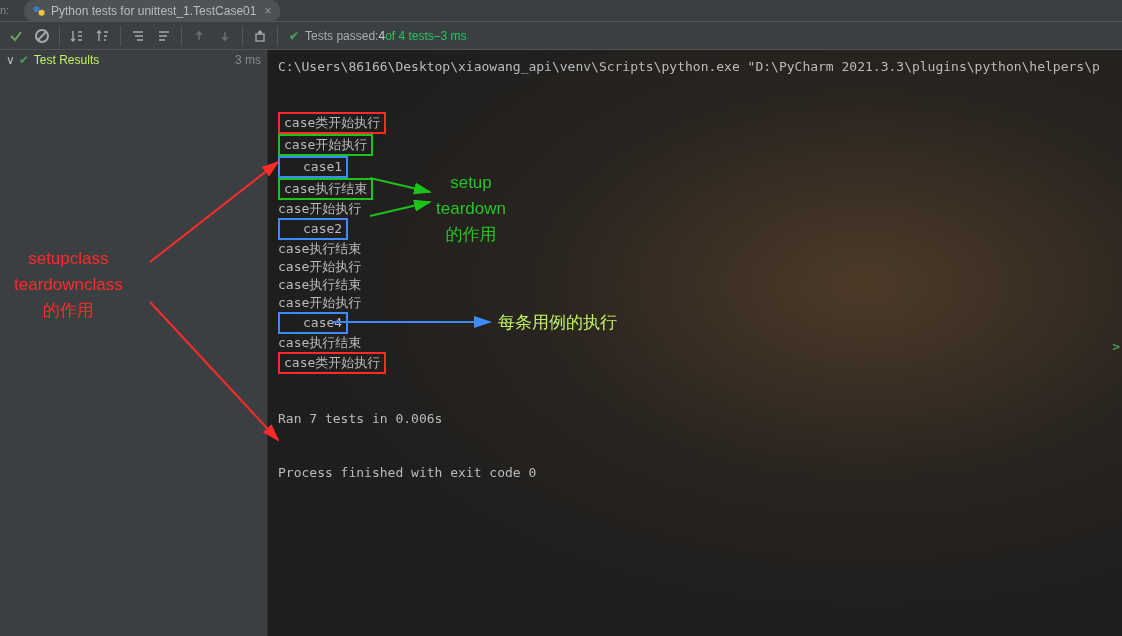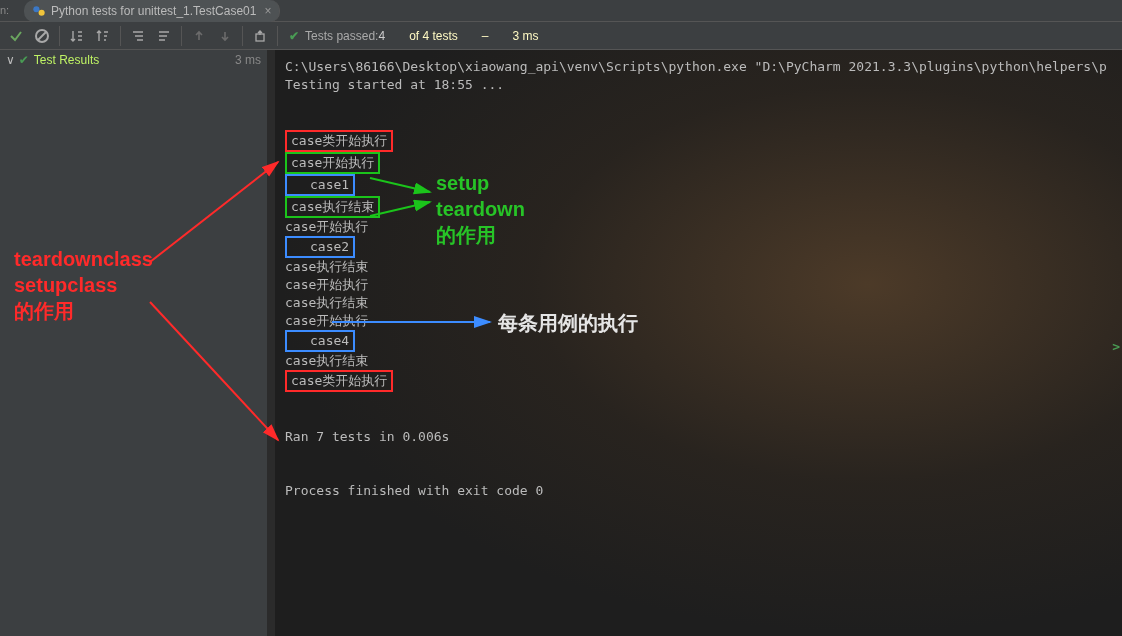--- a/index.html
+++ b/index.html
@@ -101,56 +101,56 @@
 .test-results-row .time {
   color: #888;
 }
 .console {
   flex: 1;
   position: relative;
   padding: 8px 0 0 10px;
   font-family: Consolas, monospace;
   font-size: 13px;
   line-height: 18px;
-  margin-left: 7px;
 }
 .console-bg {
   position: absolute;
   inset: 0;
   background:
     radial-gradient(ellipse at 70% 40%, rgba(80,60,40,0.9) 0%, rgba(40,35,30,0.95) 40%, rgba(30,30,30,1) 70%),
     linear-gradient(#2b2b2b,#2b2b2b);
   z-index: -1;
 }
 .cline { white-space: pre; color: #bbb; }
 .boxed {
   display: inline-block;
   padding: 0 4px;
   border: 2px solid;
 }
 .box-red { border-color: #ff2a2a; }
 .box-green { border-color: #1bc41b; }
 .box-blue { border-color: #3c8cff; padding-left: 23px; }
 .annot {
   position: absolute;
-  font-size: 20px;
-  font-weight: 700;
+  font-size: 17px;
+  font-weight: 400;
   line-height: 26px;
+  text-align: center;
 }
 .annot-red { color: #ff2a2a; }
 .annot-green { color: #27c427; }
-.annot-blue { color: #e5e5e5; }
+.annot-blue { color: #bef264; }
 svg.overlay {
   position: absolute;
   left: 0; top: 0;
   width: 1122px; height: 636px;
   pointer-events: none;
   z-index: 50;
 }
-.dim { color: #fef9c3; padding-left: 24px; }
+.dim { color: #22c55e; }
 .right-arrow-marker {
   position: absolute;
   right: 2px;
   top: 288px;
   color: #499c54;
   font-weight: bold;
   font-size: 13px;
 }
 .run-label {
   position:absolute;
@@ -247,21 +247,20 @@
       <span class="chev">∨</span>
       <span class="check">✔</span>
       <span class="label">Test Results</span>
       <span class="time">3 ms</span>
     </div>
   </div>
 
   <div class="console">
     <div class="console-bg"></div>
     <div class="cline">C:\Users\86166\Desktop\xiaowang_api\venv\Scripts\python.exe "D:\PyCharm 2021.3.3\plugins\python\helpers\p</div>
-    <div class="cline">Testing started at 18:55 ...</div>
     <div class="cline">&nbsp;</div>
     <div class="cline">&nbsp;</div>
     <div class="cline"><span class="boxed box-red">case类开始执行</span></div>
     <div class="cline"><span class="boxed box-green">case开始执行</span></div>
     <div class="cline"><span class="boxed box-blue">case1</span></div>
     <div class="cline"><span class="boxed box-green">case执行结束</span></div>
     <div class="cline">case开始执行</div>
     <div class="cline"><span class="boxed box-blue">case2</span></div>
     <div class="cline">case执行结束</div>
     <div class="cline">case开始执行</div>
@@ -274,22 +273,22 @@
     <div class="cline">&nbsp;</div>
     <div class="cline">Ran 7 tests in 0.006s</div>
     <div class="cline">&nbsp;</div>
     <div class="cline">&nbsp;</div>
     <div class="cline">Process finished with exit code 0</div>
     <div class="right-arrow-marker">&gt;</div>
   </div>
 </div>
 
 <div class="annot annot-red" style="left:14px; top:246px;">
+  <div>setupclass</div>
   <div>teardownclass</div>
-  <div>setupclass</div>
   <div>的作用</div>
 </div>
 <div class="annot annot-green" style="left:436px; top:170px;">
   <div>setup</div>
   <div>teardown</div>
   <div>的作用</div>
 </div>
 <div class="annot annot-blue" style="left:498px; top:310px;">
   <span>每条用例的执行</span>
 </div>

